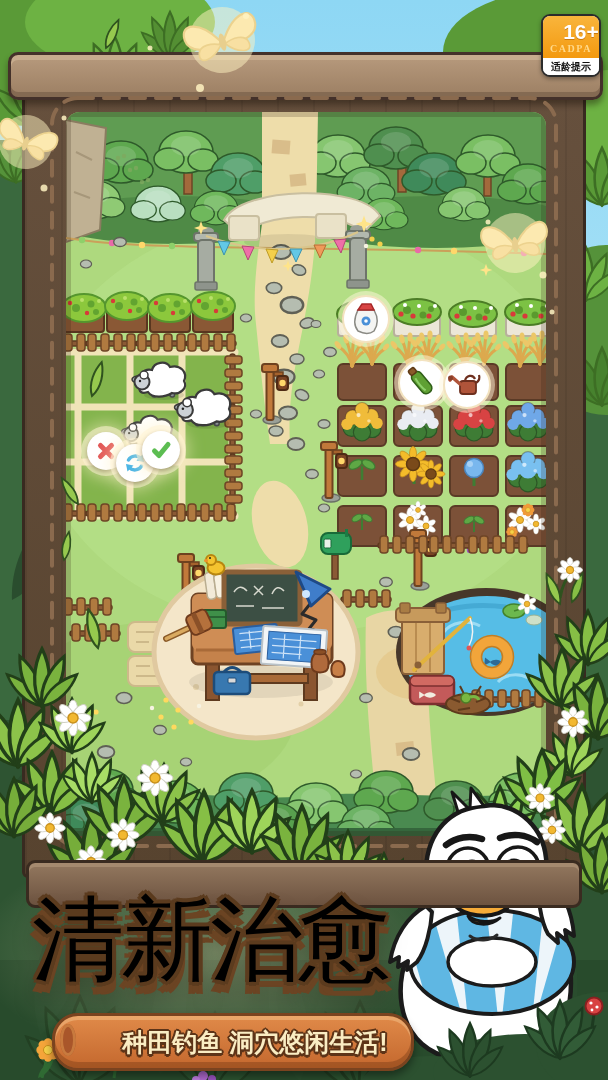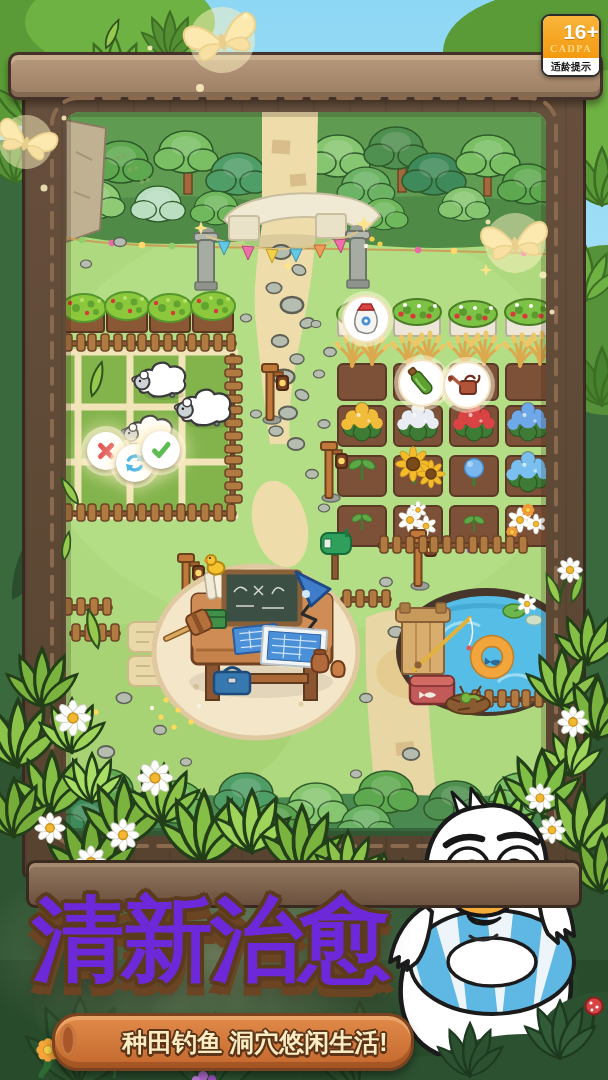--- a/index.html
+++ b/index.html
@@ -14,21 +14,21 @@
   
   .pbtn{position:absolute;width:38px;height:38px;border-radius:50%;background:#fff;display:flex;align-items:center;justify-content:center;box-shadow:0 2px 4px rgba(70,50,20,.4),0 0 0 6px rgba(255,244,214,.55),0 0 16px 8px rgba(255,243,200,.55);}
   .pbtn svg{width:24px;height:24px;}
   
   .badge{position:absolute;right:7px;top:14px;width:56px;border:2px solid #2b2b2b;border-radius:9px;overflow:hidden;background:#fff;box-shadow:0 2px 4px rgba(0,0,0,.35);z-index:40;}
   .badge-top{background:linear-gradient(180deg,#f9b53c,#f3990f);text-align:center;padding:5px 0 4px;}
   .badge-rating{font-weight:900;font-size:21px;line-height:22px;color:#fff;text-shadow:0 1px 0 #c87a10;padding-left:20px;}
   .badge-org{font-family:"Liberation Serif",serif;font-weight:700;font-size:10px;line-height:11px;color:#ffd98a;letter-spacing:1.5px;}
   .badge-caption{font-weight:700;font-size:10px;line-height:17px;color:#111;text-align:center;background:#fff;}
   
-  .title{position:absolute;left:20px;top:892px;width:380px;text-align:center;font-weight:700;font-size:92px;line-height:1.04;letter-spacing:-3px;color:#6d28d9;z-index:30;
+  .title{position:absolute;left:20px;top:892px;width:380px;text-align:center;font-weight:400;font-size:92px;line-height:1.04;letter-spacing:-3px;color:#000000;z-index:30;
     text-shadow:4px 0 0 #5b3b1e,-4px 0 0 #5b3b1e,0 4px 0 #5b3b1e,0 -4px 0 #5b3b1e,3px 3px 0 #5b3b1e,-3px 3px 0 #5b3b1e,3px -3px 0 #5b3b1e,-3px -3px 0 #5b3b1e,0 11px 0 #6b4423,4px 12px 0 #6b4423,-4px 12px 0 #6b4423,0 18px 22px rgba(15,10,4,.55);}
   .ribbon{position:absolute;left:52px;top:1013px;width:356px;height:52px;background:linear-gradient(180deg,#e08a49,#c4682e);border:3px solid #7a431f;border-radius:26px;display:flex;align-items:center;justify-content:center;z-index:30;
     box-shadow:inset 0 4px 0 rgba(255,220,170,.35),inset 0 -6px 0 rgba(90,40,10,.3),0 5px 9px rgba(0,0,0,.4);}
   .ribbon-cap{position:absolute;left:5px;top:8px;width:16px;height:32px;border-radius:50%;background:#a9562a;box-shadow:inset 0 0 0 3px #c87a3e;}
   .ribbon-text{font-weight:700;font-size:25px;color:#faedc3;white-space:nowrap;
     text-shadow:2px 0 0 #5d3418,-2px 0 0 #5d3418,0 2px 0 #5d3418,0 -2px 0 #5d3418,1.5px 1.5px 0 #5d3418,-1.5px 1.5px 0 #5d3418,1.5px -1.5px 0 #5d3418,-1.5px -1.5px 0 #5d3418,0 3px 0 #5d3418;margin-left:44px;}
   
   .lf{fill:#3e7c35;stroke:#2c5626;stroke-width:1;}
   .rail{fill:#8a5a35;stroke:#5e3a1f;stroke-width:1.5;}
   .fence use{fill:#b07a40;stroke:#6e4526;stroke-width:1.5;}

